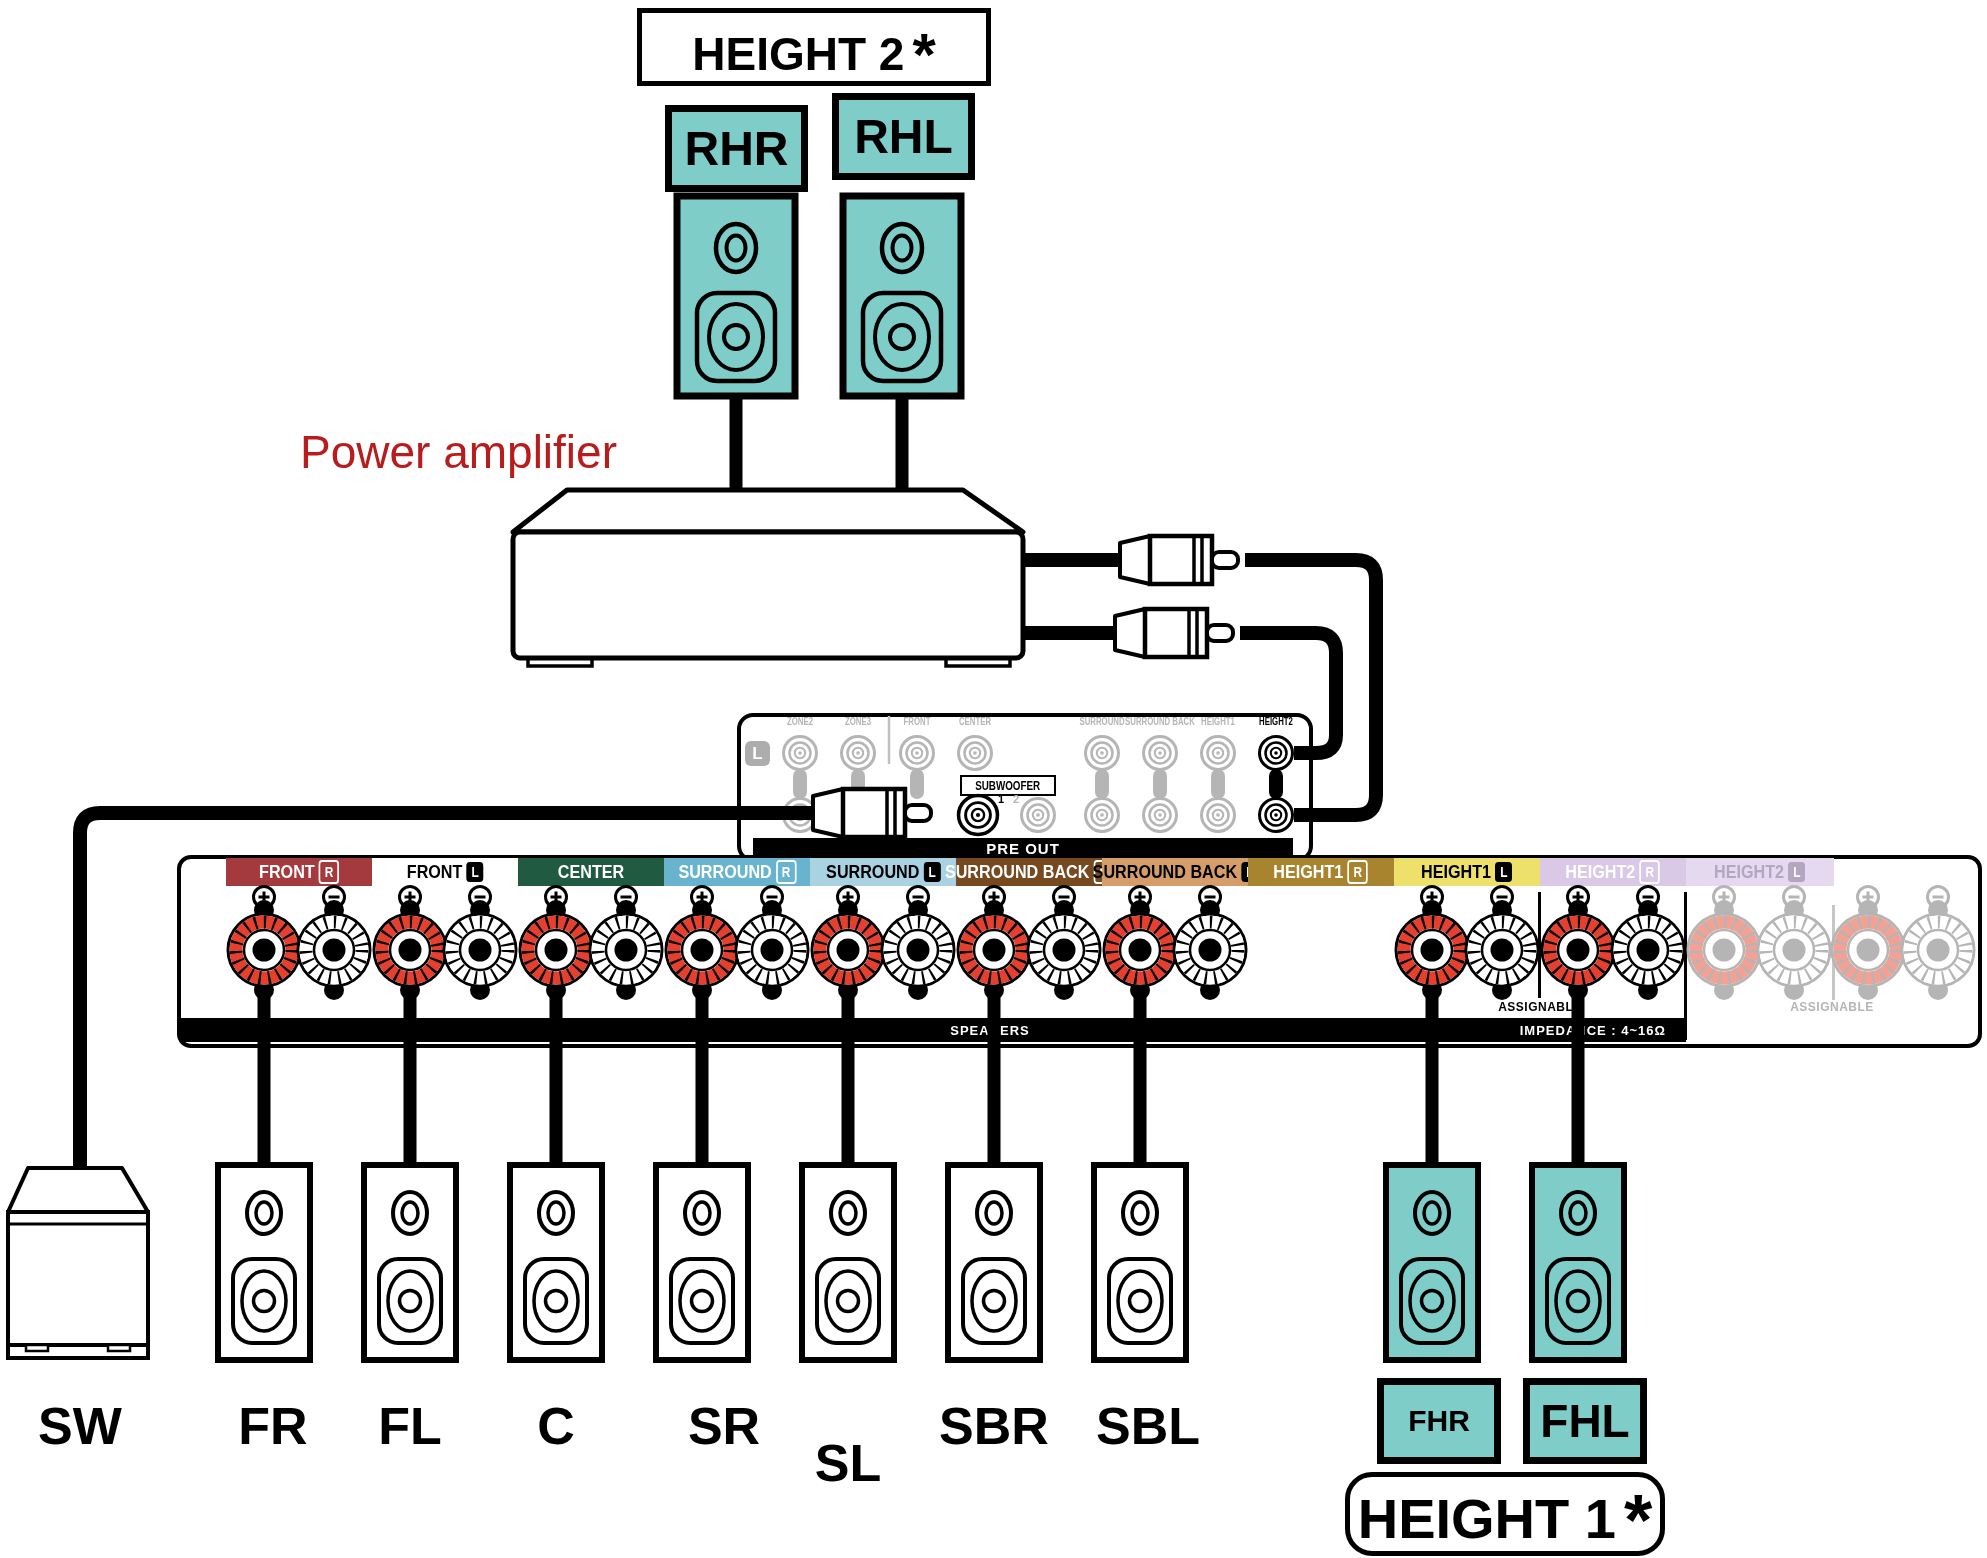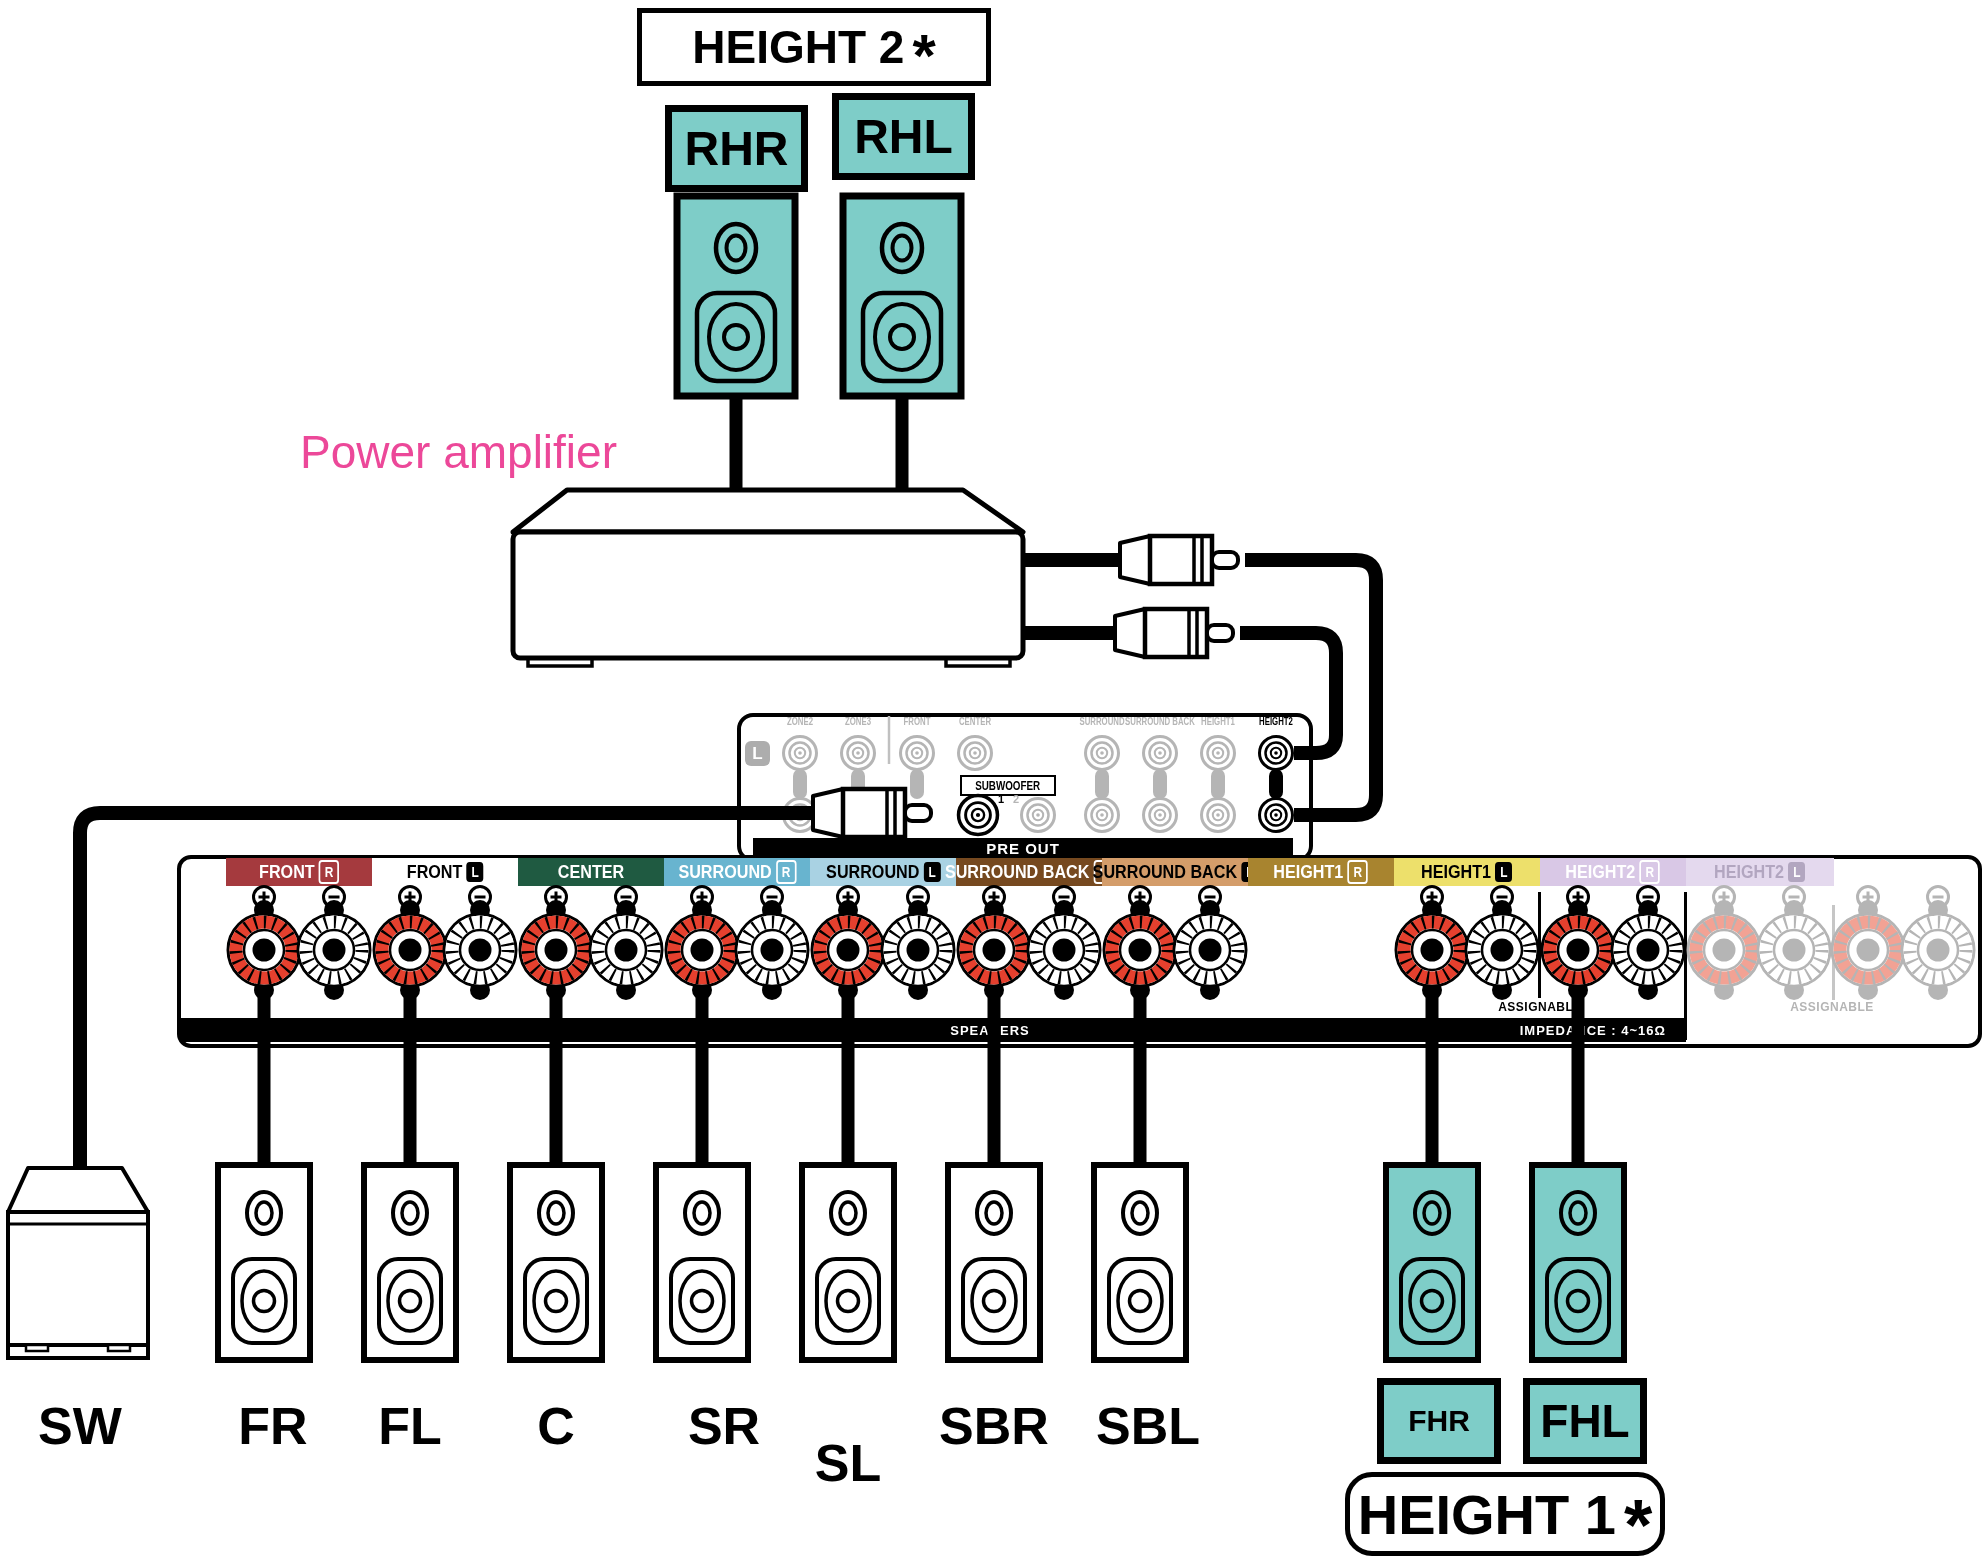--- a/index.html
+++ b/index.html
@@ -1,23 +1,23 @@
 <!DOCTYPE html>
 <html><head>
 <meta charset="utf-8">
 <style>
   html,body{margin:0;padding:0;background:#fff;}
   body{position:relative;width:1987px;height:1558px;font-family:"Liberation Sans",sans-serif;overflow:hidden;}
   
-  .callout{position:absolute;background:#fff;border:5px solid #000;display:flex;align-items:center;justify-content:center;font-weight:bold;font-size:46px;color:#000;white-space:nowrap;}
+  .callout{position:absolute;background:#fff;border:5px solid #000;display:flex;align-items:flex-end;justify-content:center;font-weight:bold;font-size:46px;color:#000;white-space:nowrap;}
   .ast{font-size:1.3em;position:relative;top:0.14em;margin-left:8px;}
   
   .tag{position:absolute;background:#7ECDC8;border:7px solid #000;display:flex;align-items:center;justify-content:center;font-weight:bold;font-size:48px;color:#000;}
   
-  .plain{position:absolute;color:#ec4899;white-space:nowrap;}
+  .plain{position:absolute;color:#b91c1c;white-space:nowrap;}
   .spklabel{position:absolute;top:1396px;width:200px;text-align:center;font-weight:bold;font-size:52px;color:#000;}
   
   .preout{position:absolute;left:737px;top:713px;width:568px;height:141px;background:#fff;border:4px solid #000;border-radius:16px;}
   .pbar{position:absolute;left:753px;top:838px;width:540px;height:21px;background:#000;color:#fff;display:flex;align-items:center;justify-content:center;font-weight:bold;font-size:15px;letter-spacing:1px;}
   .pcol{position:absolute;top:716px;width:90px;text-align:center;font-size:10px;font-weight:bold;color:#B5B5B5;transform:scaleX(.78);white-space:nowrap;}
   .pcol.active{color:#000;}
   .lbadge{position:absolute;left:745px;top:741px;width:25px;height:25px;background:#ADADAD;border-radius:6px;color:#fff;font-weight:bold;font-size:17px;display:flex;align-items:center;justify-content:center;}
   .subbox{position:absolute;left:960px;top:775px;width:92px;height:17px;background:#fff;border:2.5px solid #000;display:flex;align-items:center;justify-content:center;font-size:12px;font-weight:bold;color:#000;}
   .subbox span{transform:scaleX(.82);white-space:nowrap;}
   .subnum{position:absolute;top:793px;font-size:11px;font-weight:bold;}

